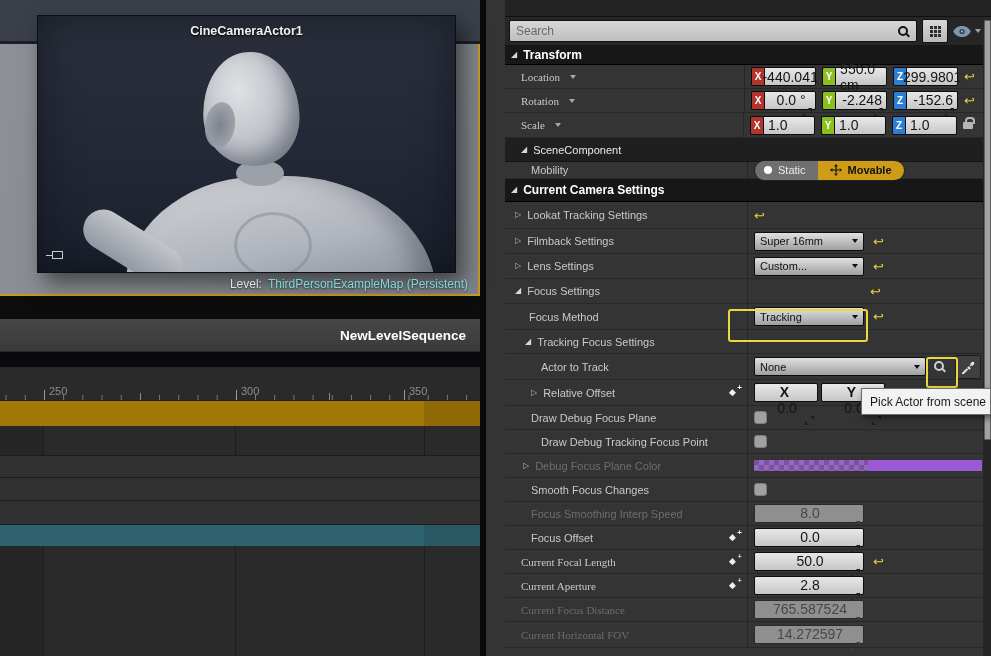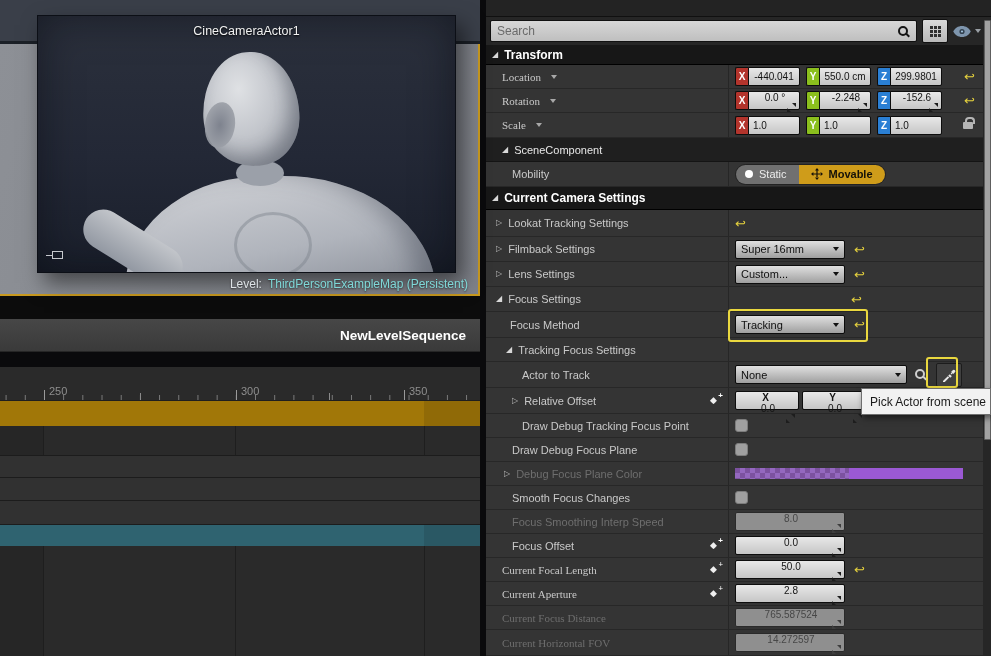--- a/index.html
+++ b/index.html
@@ -8,21 +8,21 @@
   .stage { position:relative; width:991px; height:656px; overflow:hidden; background:#0a0a0c; }
 
   
   .left-panel { position:absolute; left:0; top:0; width:480px; height:656px; }
   .vp-toolbar { height:44px; background:#3a3f49; border-bottom:3px solid #1b2027; }
   .viewport { position:relative; height:252px; background:linear-gradient(105deg,#8d9096 0%,#85888e 55%,#7f828a 100%);
               border-right:2px solid #c8991f; border-bottom:2px solid #c8991f; }
   .cam-preview { position:absolute; left:37px; top:-29px; width:419px; height:258px; z-index:5;
                  background:linear-gradient(180deg,#2b303c 0%,#232836 55%,#1a1f2b 100%);
                  border:1px solid #0c0f16; box-shadow:7px 10px 20px rgba(0,0,0,.5), inset 0 0 40px rgba(5,8,14,.5); overflow:hidden; }
-  .cam-title { position:absolute; top:8px; left:0; right:0; text-align:center; color:#f2f2f2; font-size:12.5px; font-weight:normal;
+  .cam-title { position:absolute; top:8px; left:0; right:0; text-align:center; color:#f2f2f2; font-size:12.5px; font-weight:bold;
                text-shadow:0 1px 2px #000; z-index:9; }
   .robot { position:absolute; inset:0; overflow:hidden; }
   .robot .head { position:absolute; left:165px; top:36px; width:96px; height:114px;
                  background:radial-gradient(ellipse at 38% 32%, #dfe1e4 0%, #c2c5cb 45%, #a3a7af 80%, #90949d 100%);
                  border-radius:50% 50% 46% 54%/58% 58% 44% 46%; transform:rotate(-3deg);
                  box-shadow:inset -8px -10px 18px rgba(40,45,60,.35); }
   .robot .eyepatch { position:absolute; left:167px; top:86px; width:30px; height:46px; border-radius:50%;
                  background:radial-gradient(#767b87, #9a9ea6 70%, rgba(154,158,166,0)); opacity:.9; transform:rotate(8deg); }
   .robot .neck { position:absolute; left:198px; top:144px; width:48px; height:26px; background:#9ba0a9; border-radius:50%; }
   .robot .torso { position:absolute; left:86px; top:160px; width:310px; height:130px;
@@ -54,21 +54,21 @@
   .grid-v { position:absolute; top:0; bottom:0; width:1px; background:#1e1e1e; }
   .dark-col { position:absolute; left:0; width:43px; background:#262626; }
   .hsep { position:absolute; left:0; right:0; height:1px; background:#1c1c1c; }
   .trow { position:absolute; left:0; right:0; background:#313131; }
   .bar { position:absolute; left:0; right:0; }
   .bar::after { content:""; position:absolute; left:424px; right:0; top:0; bottom:0; background:rgba(0,0,0,.10); }
   .bar.orange { top:0; height:25px; background:#a17708; }
   .bar.teal { top:124px; height:21px; background:#2f6370; }
 
   
-  .details-panel { position:absolute; left:486px; top:0; width:505px; height:656px; background:#343434; overflow:hidden; }
+  .details-panel { position:absolute; left:486px; top:0; width:505px; height:656px; background:#343434; overflow:hidden;padding-left:19px; }
   .dp-topstrip { height:17px; background:#232323; border-bottom:1px solid #101010; }
   .dp-searchrow { height:28px; background:#262626; display:flex; align-items:center; padding:0 10px 0 4px; gap:5px; }
   .search-box { flex:1; height:22px; background:linear-gradient(#d7d7d7,#bfbfbf); border:1px solid #111; border-radius:2px;
                 display:flex; align-items:center; padding:0 6px; color:#141414; }
   .search-box input { flex:1; background:transparent; border:none; outline:none; font-size:12px; color:#222;
                 font-family:"Liberation Sans","DejaVu Sans",sans-serif; }
   .search-box input::placeholder { color:#6a6a6a; }
   .mag { width:13px; height:13px; position:relative; display:inline-block; flex:0 0 auto; }
   .mag::before { content:""; position:absolute; left:1px; top:1px; width:6px; height:6px; border:2px solid currentColor; border-radius:50%; }
   .mag::after { content:""; position:absolute; width:5px; height:2px; background:currentColor; transform:rotate(45deg); right:0; bottom:2px; }
@@ -96,21 +96,21 @@
   .pval { flex:1; display:flex; align-items:center; padding-left:6px; position:relative; gap:3px; }
   .pl10 { padding-left:10px; } .pl16 { padding-left:16px;font-family:Liberation Serif, serif; } .pl18 { padding-left:18px; }
   .pl20 { padding-left:20px; } .pl24 { padding-left:24px; } .pl26 { padding-left:26px; } .pl36 { padding-left:36px; }
   .dd { width:0; height:0; border-top:4px solid #a8a8a8; border-left:3.5px solid transparent; border-right:3.5px solid transparent; margin-left:4px; }
 
   .grp { display:inline-flex; align-items:center; margin-right:3px; }
   .tab { width:13px; height:19px; display:flex; align-items:center; justify-content:center; font-size:10px; font-weight:bold;
          color:#fff; border:1px solid #0d0d0d; border-right:none; border-radius:2px 0 0 2px; }
   .tab.tx { background:#b3342c; } .tab.ty { background:#8bbf1d; } .tab.tz { background:#2a7fd4; }
   .nf { display:inline-flex; align-items:center; height:19px; background:linear-gradient(#e8e8e8,#c6c6c6);
-        border:1px solid #0d0d0d; border-radius:2px; color:#141414; font-size:10px; padding:0 4px; }
+        border:1px solid #0d0d0d; border-radius:2px; color:#141414; font-size:14px; padding:0 4px; }
   .grp .nf { border-radius:0 2px 2px 0; }
   .w52 { width:52px; justify-content:center; }
   .w64 { width:64px; }
   .w110 { width:110px; }
   .spread { justify-content:space-between; padding:0 3px 0 5px;flex-direction:column; }
   .nf .pfx { font-weight:bold; margin-right:5px; }
   .nf.dis { background:#8f8f8f; color:#474747; border-color:#2a2a2a; }
   .spn { position:relative; width:9px; height:9px; flex:0 0 auto; margin-left:auto; }
   .spn::before { content:""; position:absolute; top:0; right:0; border-top:4px solid #1d1d1d; border-left:4px solid transparent; }
   .spn::after { content:""; position:absolute; bottom:0; left:0; border-bottom:4px solid #1d1d1d; border-right:4px solid transparent; }
@@ -322,21 +322,21 @@
           </span>
         <span class="lock"></span>
       </div>
     </div>
 
     <div class="sub-hdr">
       <span class="tri open">◢</span>
       <span>SceneComponent</span>
     </div>
 
-    <div class="prow" style="height:25px">
+    <div class="prow" style="height:17px">
       <div class="pname pl26">
           <span>Mobility</span>
         </div>
       <div class="pval">
         <span class="pill">
           <span class="seg static">
               <span class="dot"></span>
               <span>Static</span>
             </span>
           <span class="seg movable">
@@ -460,31 +460,31 @@
           </span>
         <span class="nf w64 spread">
             <i class="pfx" style="font-style:normal">Y</i>
             <i style="font-style:normal">0.0</i>
             <span class="spn"></span>
           </span>
       </div>
     </div>
 
     <div class="prow" style="height:24px">
+      <div class="pname pl26">
+          <span>Draw Debug Focus Plane</span>
+        </div>
+      <div class="pval">
+          <span class="check"></span>
+        </div>
+    </div>
+
+    <div class="prow" style="height:24px">
       <div class="pname pl36">
           <span>Draw Debug Tracking Focus Point</span>
-        </div>
-      <div class="pval">
-          <span class="check"></span>
-        </div>
-    </div>
-
-    <div class="prow" style="height:24px">
-      <div class="pname pl26">
-          <span>Draw Debug Focus Plane</span>
         </div>
       <div class="pval">
           <span class="check"></span>
         </div>
     </div>
 
     <div class="prow" style="height:24px">
       <div class="pname pl18 dis">
         <span class="tri closed">▷</span>
         <span>Debug Focus Plane Color</span>

